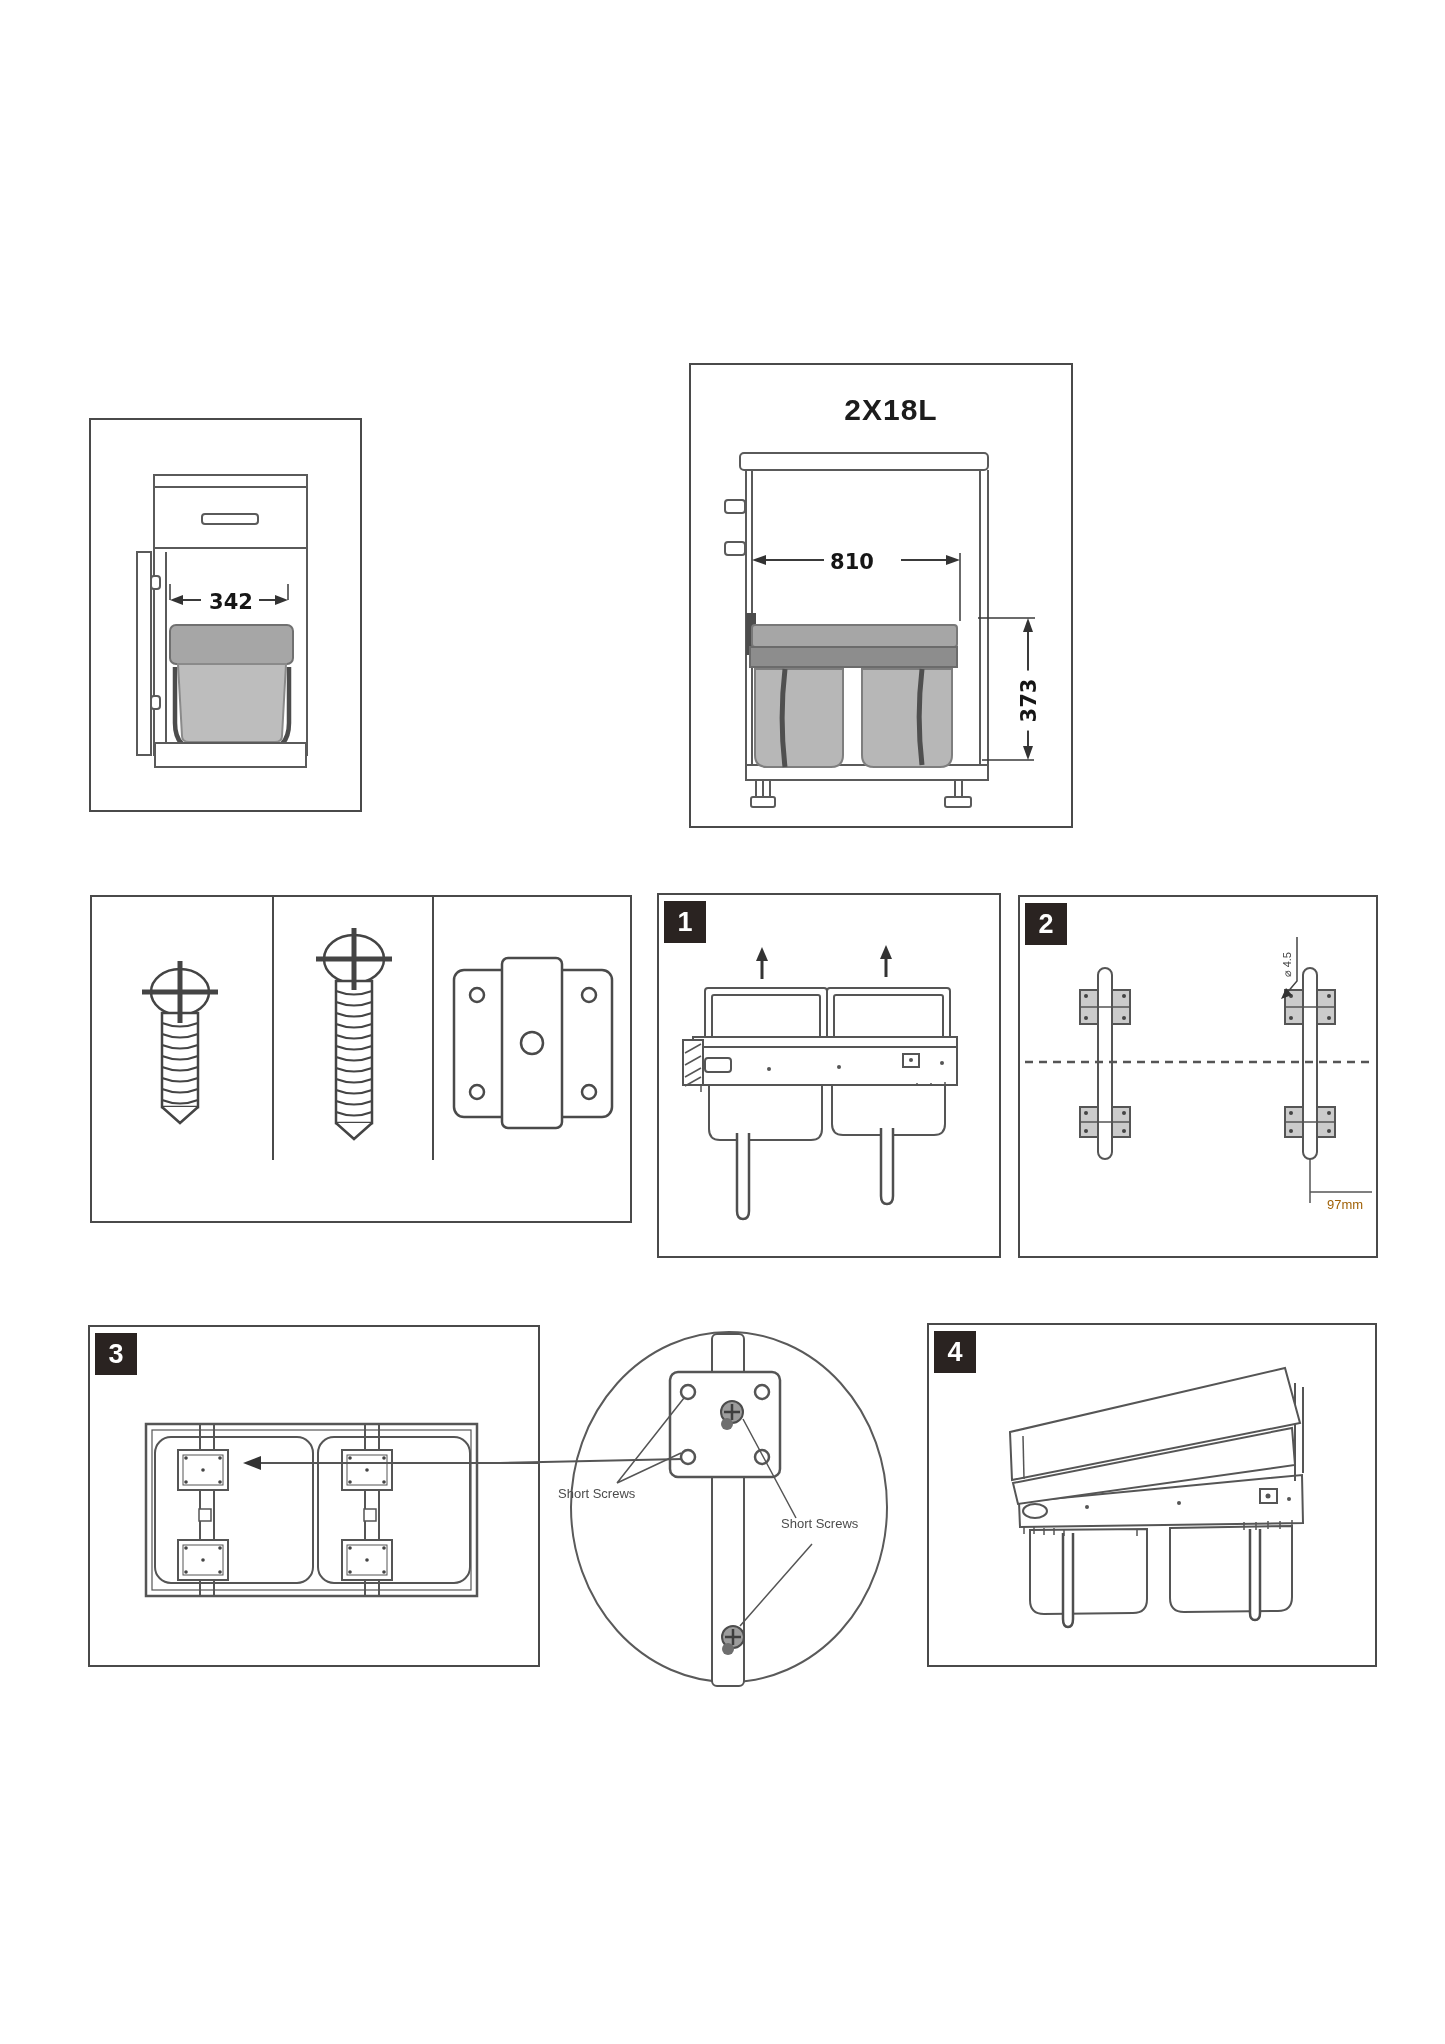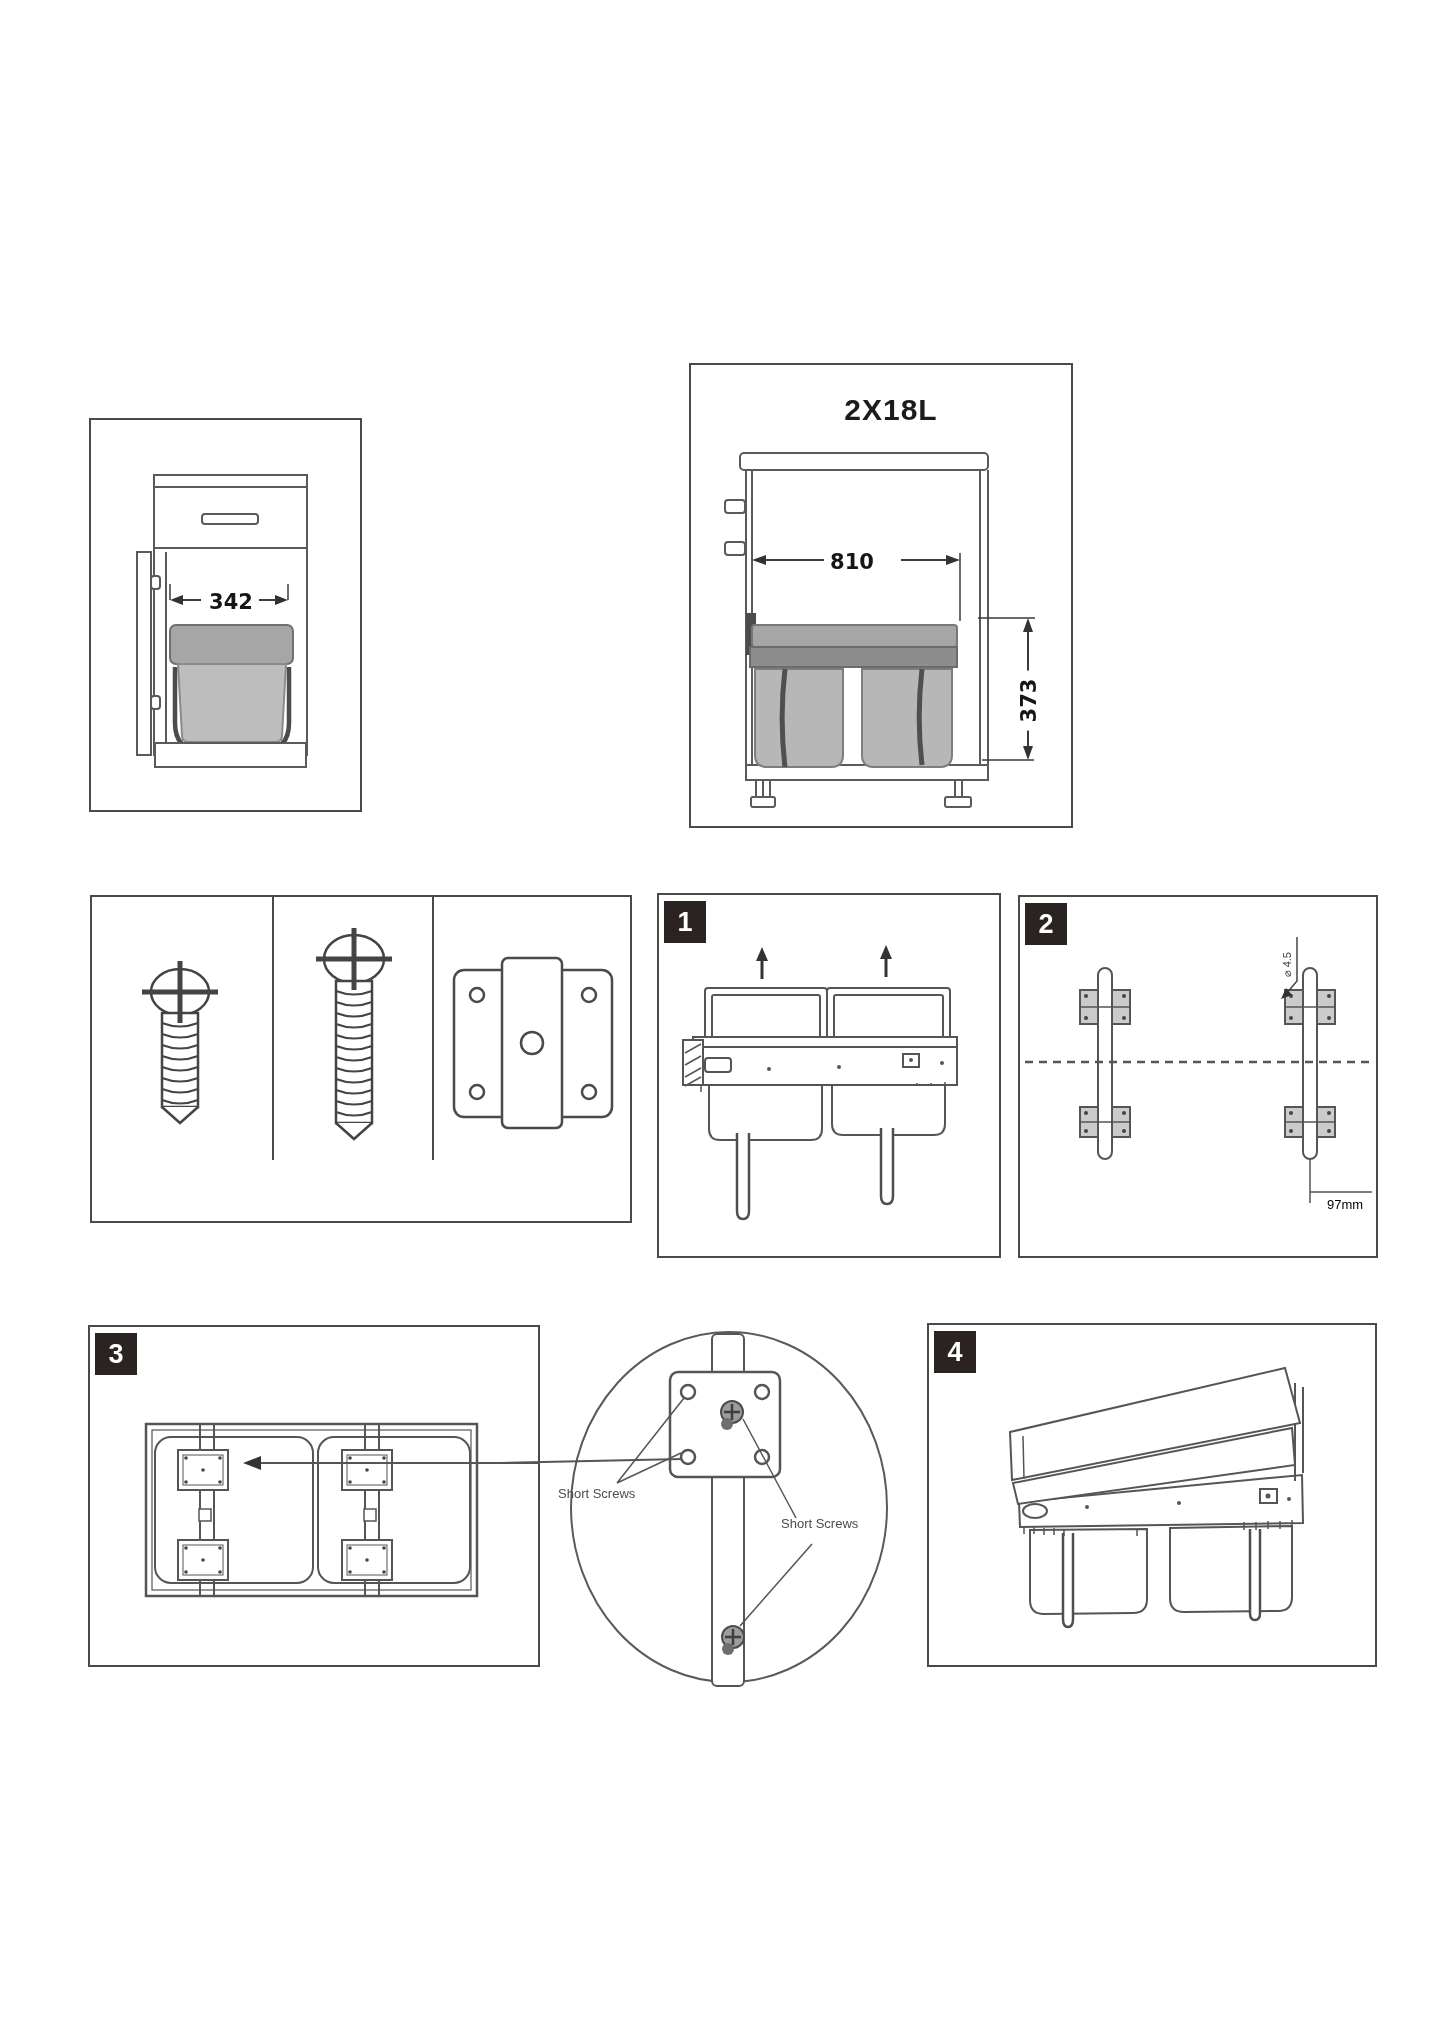--- a/index.html
+++ b/index.html
@@ -8,21 +8,21 @@
   .panel{position:absolute;border:2px solid #4a4a4a;background:#fff;box-sizing:border-box;}
   .panel > svg{position:absolute;left:-2px;top:-2px;}
   .badge{position:absolute;left:5px;top:6px;width:42px;height:42px;background:#2a2321;
          color:#fff;font-weight:700;font-size:27px;display:flex;align-items:center;
          justify-content:center;z-index:3;}
   .dim{position:absolute;font-family:"DejaVu Sans",sans-serif;font-weight:700;font-size:21px;
        color:#161616;text-align:center;background:#fff;line-height:1.1;z-index:2;}
   .rot{transform:rotate(-90deg);}
   .title{position:absolute;font-family:Liberation Sans, sans-serif;font-weight:700;font-size:30px;
          letter-spacing:1px;color:#1c1c1c;text-align:center;z-index:2;}
-  .note{position:absolute;font-size:13px;color:#000000;text-align:center;line-height:1;z-index:2;}
+  .note{position:absolute;font-size:13px;color:#a16207;text-align:center;line-height:1;z-index:2;}
   .lbl{position:absolute;font-size:13px;color:#4c4c4c;text-align:left;line-height:1;z-index:2;}
   
   .hw-cells{position:absolute;left:0;top:0;display:flex;height:263px;width:538px;}
   .hw-cell{height:263px;border-right:2px solid #4a4a4a;position:relative;background:#fff;}
   .hw-cell:last-child{border-right:none;}
   .hw-captions{position:absolute;left:0;top:263px;display:flex;height:61px;width:538px;
                border-top:2px solid #4a4a4a;background:#d2d2d2;}
   .hw-cap{height:100%;border-right:2px solid #4a4a4a;display:flex;align-items:center;
           justify-content:center;font-size:15px;font-weight:700;color:#383838;background:#d2d2d2;box-sizing:border-box;}
   .hw-cap:last-child{border-right:none;}

